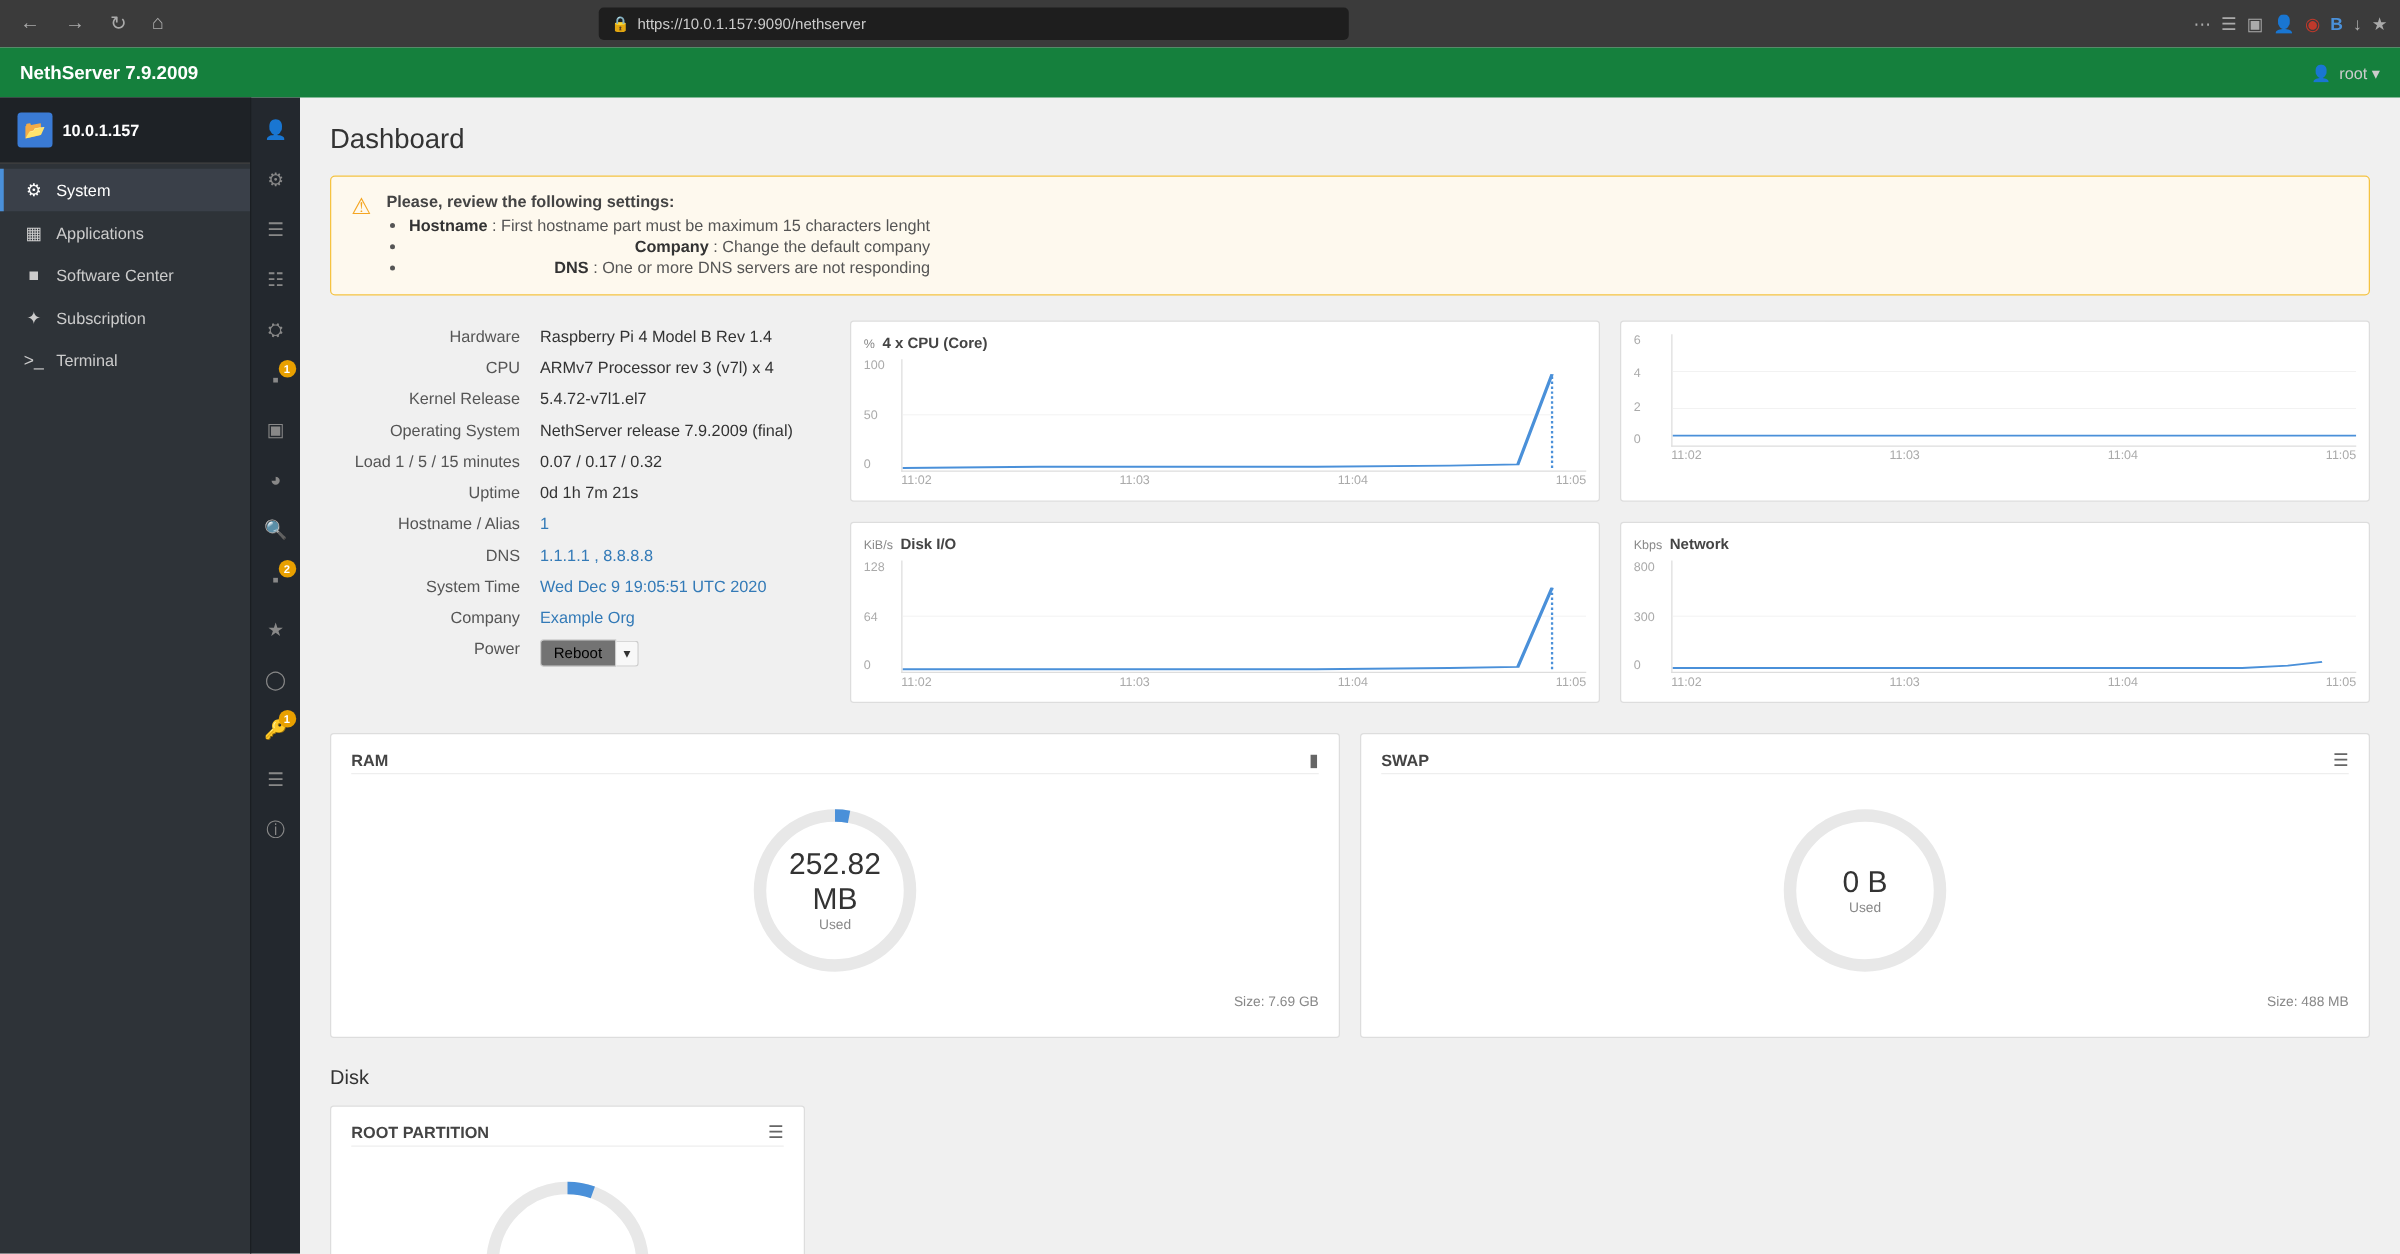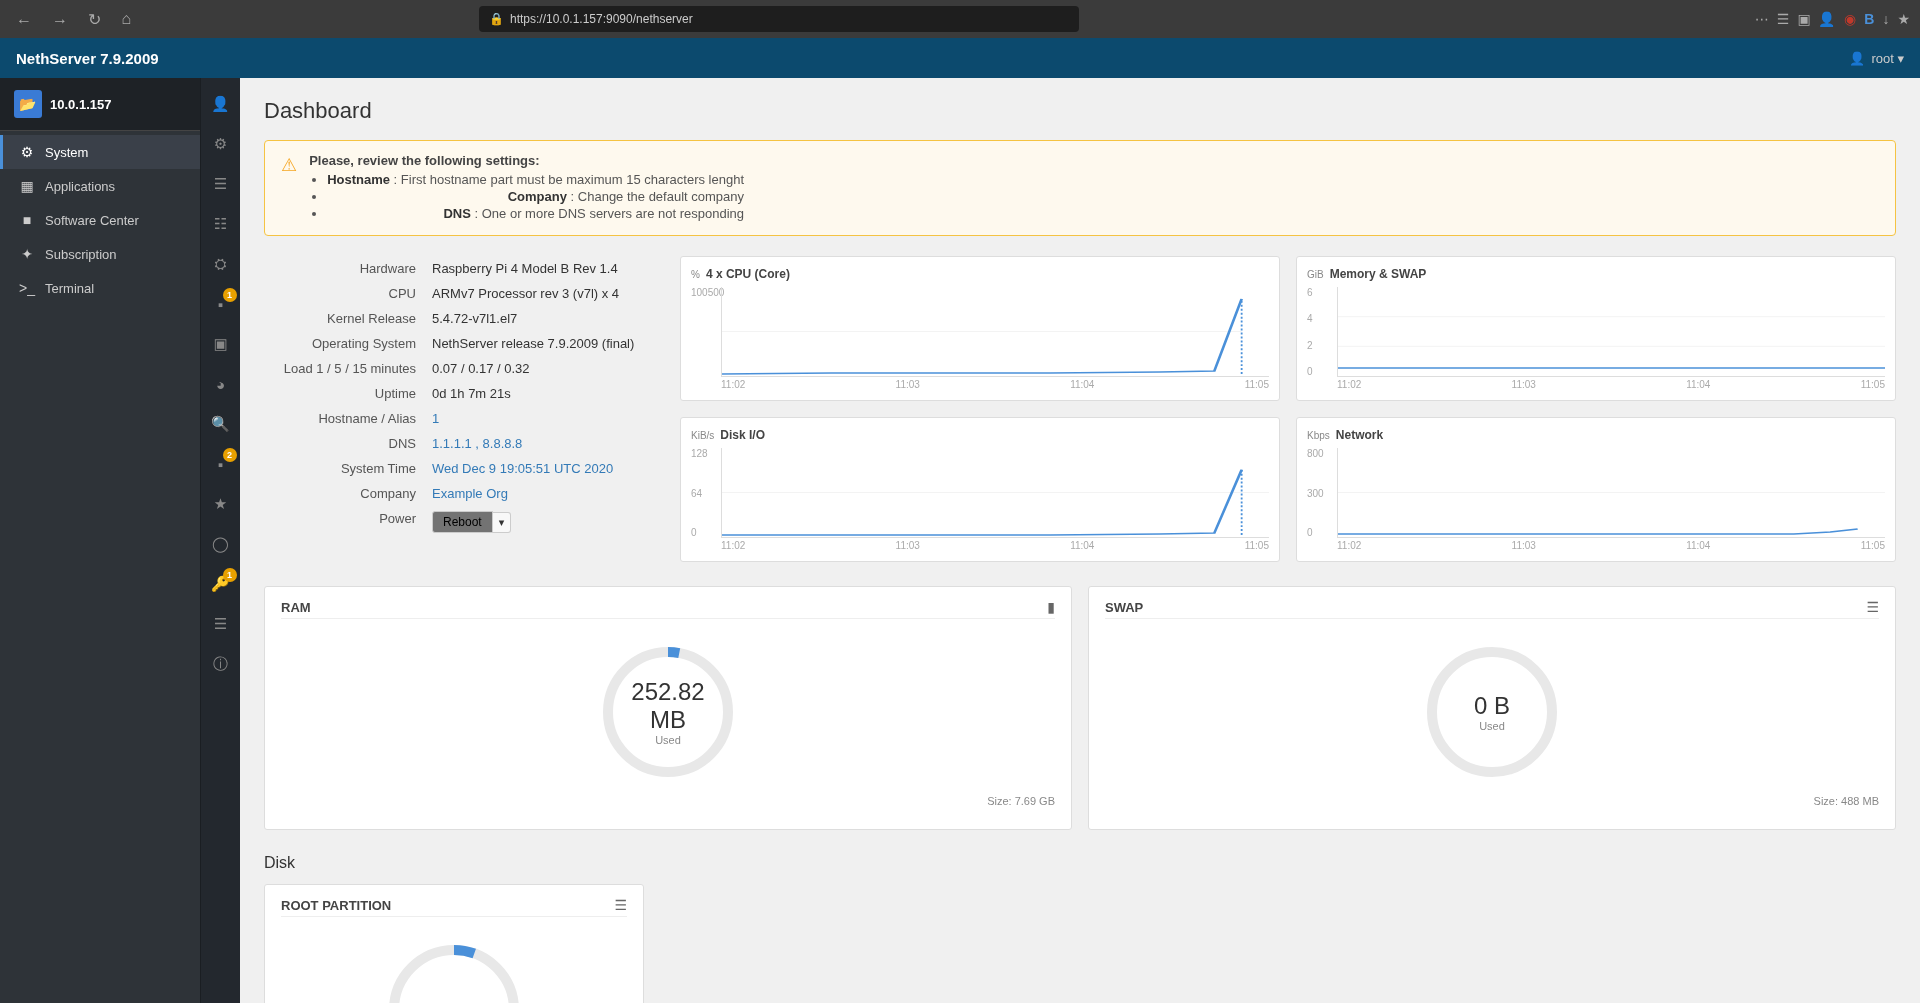--- a/index.html
+++ b/index.html
@@ -34,21 +34,21 @@
       padding: 0 10px;
       height: 26px;
       gap: 6px;
     }
     .browser-address-bar span { color: #ccc; font-size: 12px; }
     .lock-icon { color: #aaa; font-size: 11px; }
     .browser-right-icons { display: flex; gap: 8px; align-items: center; color: #aaa; font-size: 14px; margin-left: auto; }
 
     
     .app-bar {
-      background: #0c4a6e;
+      background: #15803d;
       height: 40px;
       display: flex;
       align-items: center;
       padding: 0 16px;
       justify-content: space-between;
     }
     .app-bar-title { color: #fff; font-size: 15px; font-weight: 600; }
     .app-bar-user { color: #ccc; font-size: 13px; display: flex; align-items: center; gap: 6px; }
 
     
@@ -420,21 +420,21 @@
 
       <div class="charts-section">
         <div class="charts-row">
 
           <div class="chart-card">
             <div class="chart-header">
               <span class="chart-unit">%</span>
               <span class="chart-title">4 x CPU (Core)</span>
             </div>
             <div style="position:relative; padding-left:30px;">
-              <div style="position:absolute;left:0;top:0;height:90px;display:flex;flex-direction:row;justify-content:space-between;">
+              <div style="position:absolute;left:0;top:0;height:90px;display:flex;flex-direction:column;justify-content:space-between;">
                 <span style="font-size:10px;color:#aaa">100</span>
                 <span style="font-size:10px;color:#aaa">50</span>
                 <span style="font-size:10px;color:#aaa">0</span>
               </div>
               <div class="chart-area">
                 <svg class="chart-svg" viewBox="0 0 300 90" preserveAspectRatio="none">
                   <line x1="0" y1="45" x2="285" y2="45" stroke="#eee" stroke-width="0.5"></line>
                   <polyline points="0,88 60,87 120,87 180,87 240,86 270,85 285,12" fill="none" stroke="#4a90d9" stroke-width="1.5"></polyline>
                   <line x1="285" y1="88" x2="285" y2="12" stroke="#4a90d9" stroke-width="1" stroke-dasharray="2"></line>
                 </svg>
@@ -442,24 +442,20 @@
               <div class="chart-x-labels">
                 <span class="chart-x-label">11:02</span>
                 <span class="chart-x-label">11:03</span>
                 <span class="chart-x-label">11:04</span>
                 <span class="chart-x-label">11:05</span>
               </div>
             </div>
           </div>
 
           <div class="chart-card">
-            <div class="chart-header">
-              <span class="chart-unit">GiB</span>
-              <span class="chart-title">Memory &amp; SWAP</span>
-            </div>
             <div style="position:relative; padding-left:30px;">
               <div style="position:absolute;left:0;top:0;height:90px;display:flex;flex-direction:column;justify-content:space-between;">
                 <span style="font-size:10px;color:#aaa">6</span>
                 <span style="font-size:10px;color:#aaa">4</span>
                 <span style="font-size:10px;color:#aaa">2</span>
                 <span style="font-size:10px;color:#aaa">0</span>
               </div>
               <div class="chart-area">
                 <svg class="chart-svg" viewBox="0 0 300 90" preserveAspectRatio="none">
                   <line x1="0" y1="30" x2="300" y2="30" stroke="#eee" stroke-width="0.5"></line>

